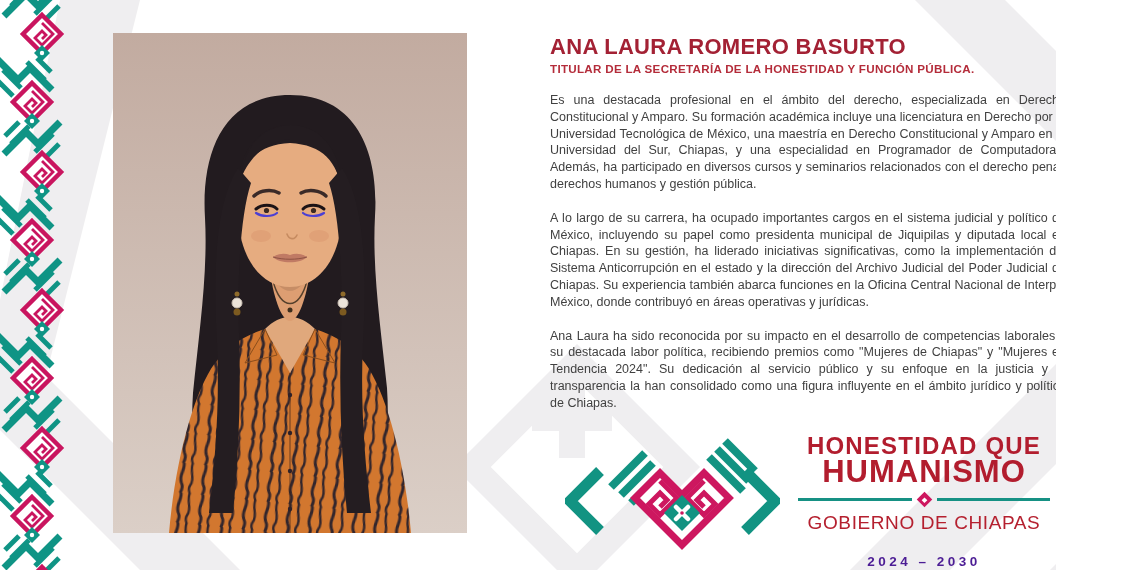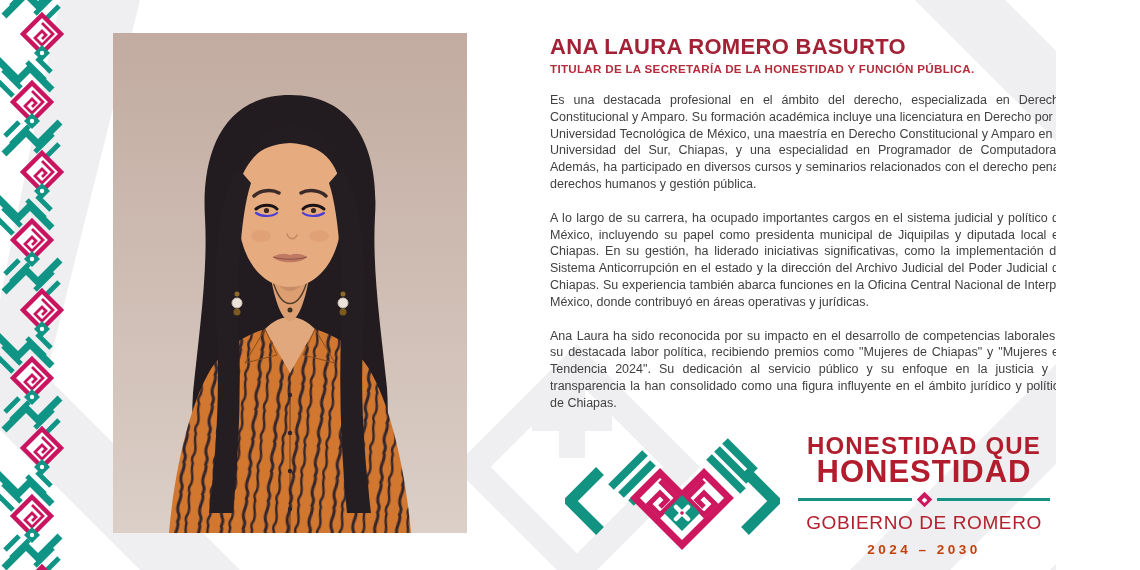--- a/index.html
+++ b/index.html
@@ -19,21 +19,21 @@
   .logo-mark{position:absolute;left:5px;top:10px;}
   .logo-text{position:absolute;left:238px;top:22px;width:252px;text-align:center;}
   .lt1{font-size:24px;font-weight:bold;letter-spacing:1.2px;line-height:22px;color:#b21d2e;white-space:nowrap;}
   .lt2{font-size:31px;font-weight:bold;letter-spacing:1px;line-height:29px;color:#b21d2e;white-space:nowrap;}
   .divider{display:flex;align-items:center;margin:8px 0 7px 0;}
   .dline{flex:1;height:3px;background:#169184;}
   .ddiamond{width:11px;height:11px;background:#cd175f;transform:rotate(45deg);margin:0 7px;
     display:flex;align-items:center;justify-content:center;}
   .ddiamond span{width:4px;height:4px;background:#ffffff;display:block;}
   .gov{font-size:19px;letter-spacing:.6px;color:#b5202f;line-height:22px;white-space:nowrap;}
-  .period{font-size:13.5px;font-weight:bold;letter-spacing:3.5px;color:#c2410c;margin-top:8px;}
+  .period{font-size:13.5px;font-weight:bold;letter-spacing:3.5px;color:#4c1d95;margin-top:20px;}
 </style>
 </head>
 <body>
 
 <div class="page">
 
   <svg class="watermark" viewBox="0 0 1140 570" fill="#efeef0">
     <polygon points="915,0 1005,0 1140,135 1140,225"></polygon>
     <polygon points="1140,280 1140,380 950,570 850,570"></polygon>
     <polygon points="1140,480 1140,570 1050,570"></polygon>
@@ -166,26 +166,26 @@
       <g stroke="#129382" stroke-width="8" fill="none">
         <path d="M144,34 L178,68"></path>
         <path d="M152,26 L184,58"></path>
         <path d="M160,18 L190,48"></path>
       </g>
 
       <path d="M180,48 L210,78 L180,108" fill="none" stroke="#129382" stroke-width="11"></path>
     </svg>
     <div class="logo-text">
       <div class="lt1">HONESTIDAD QUE</div>
-      <div class="lt2">HONESTIDAD</div>
+      <div class="lt2">HUMANISMO</div>
       <div class="divider">
         <span class="dline"></span>
         <span class="ddiamond">
             <span></span>
           </span>
         <span class="dline"></span>
       </div>
-      <div class="gov">GOBIERNO DE ROMERO</div>
+      <div class="gov">GOBIERNO DE CHIAPAS</div>
       <div class="period">2024 – 2030</div>
     </div>
   </div>
 
 </div>
 
 </body></html>

